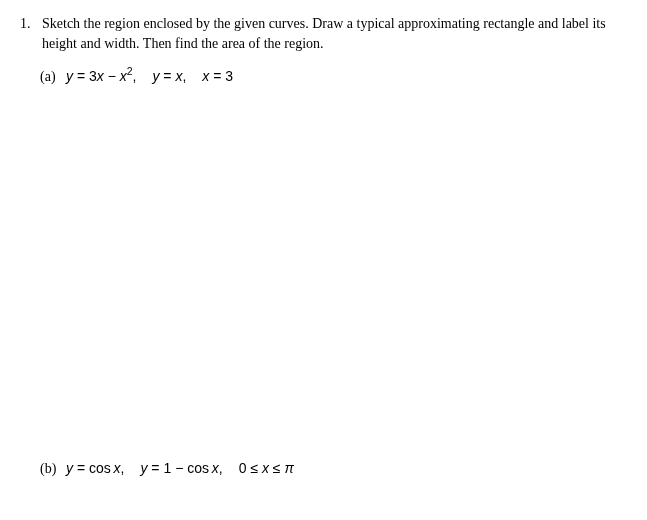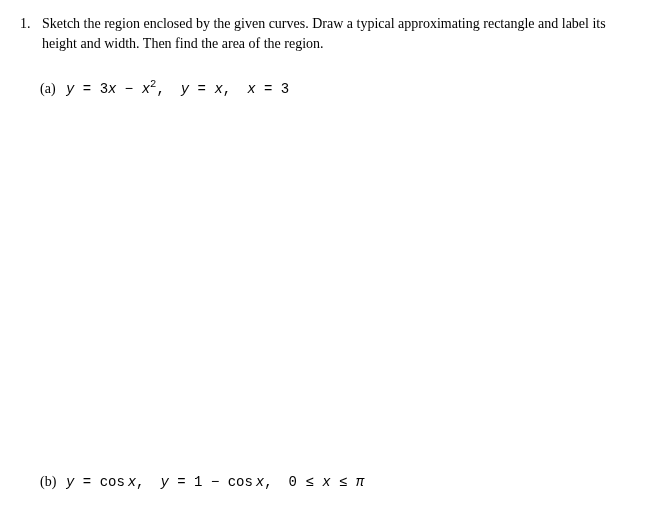--- a/index.html
+++ b/index.html
@@ -22,37 +22,37 @@
       align-items: flex-start;
     }
     .problem-number {
       width: 22px;
       flex-shrink: 0;
     }
     .problem-body {
       flex: 1;
     }
     .problem-text {
-      margin-bottom: 26px;
+      margin-bottom: 14px;
     }
     .subpart {
       display: flex;
       align-items: flex-start;
       margin-left: -2px;
     }
     .subpart-label {
       width: 26px;
       flex-shrink: 0;
     }
     .subpart-content {
       flex: 1;
     }
     .math {
       font-style: italic;
-      font-family: Liberation Mono, monospace;
+      font-family: Liberation Sans, sans-serif;
     }
     .math .op {
       font-style: normal;
     }
     .math .num {
       font-style: normal;
     }
     .math sup {
       font-size: 0.75em;
       font-style: normal;

